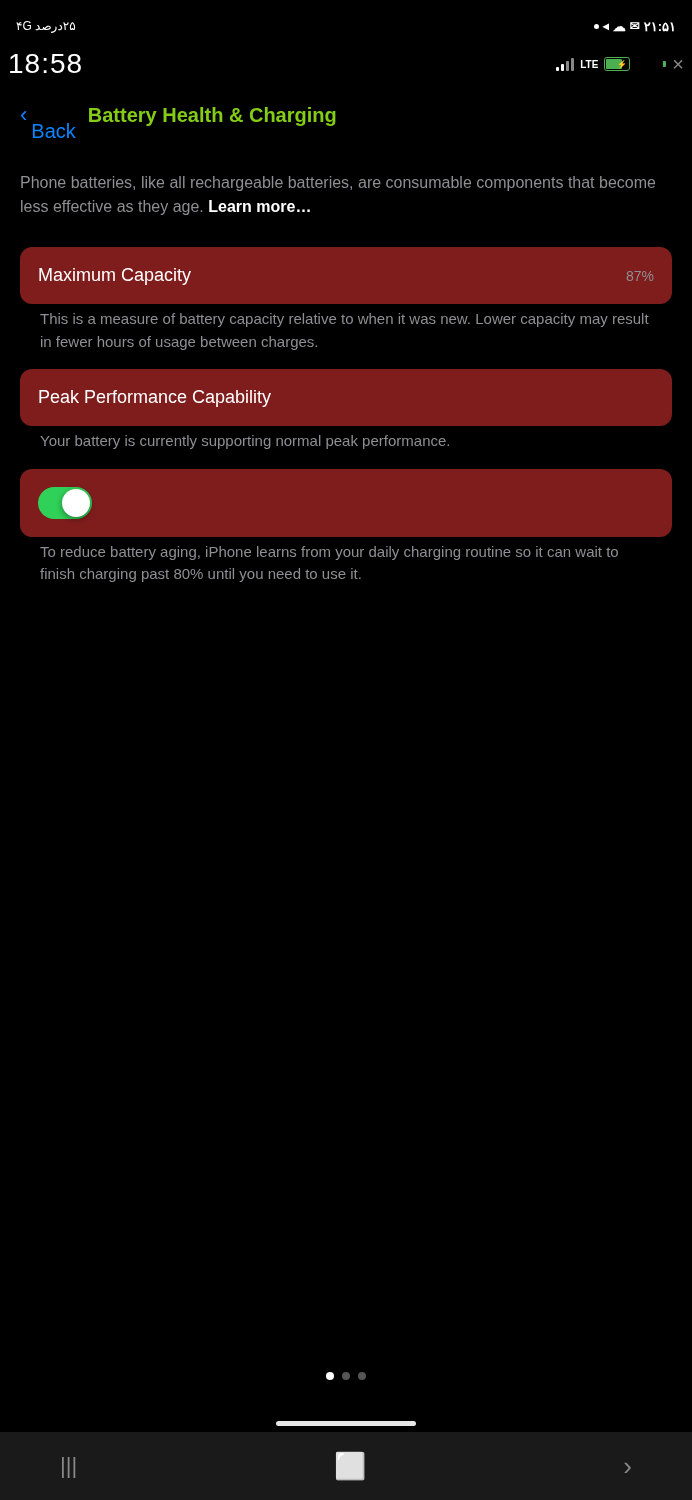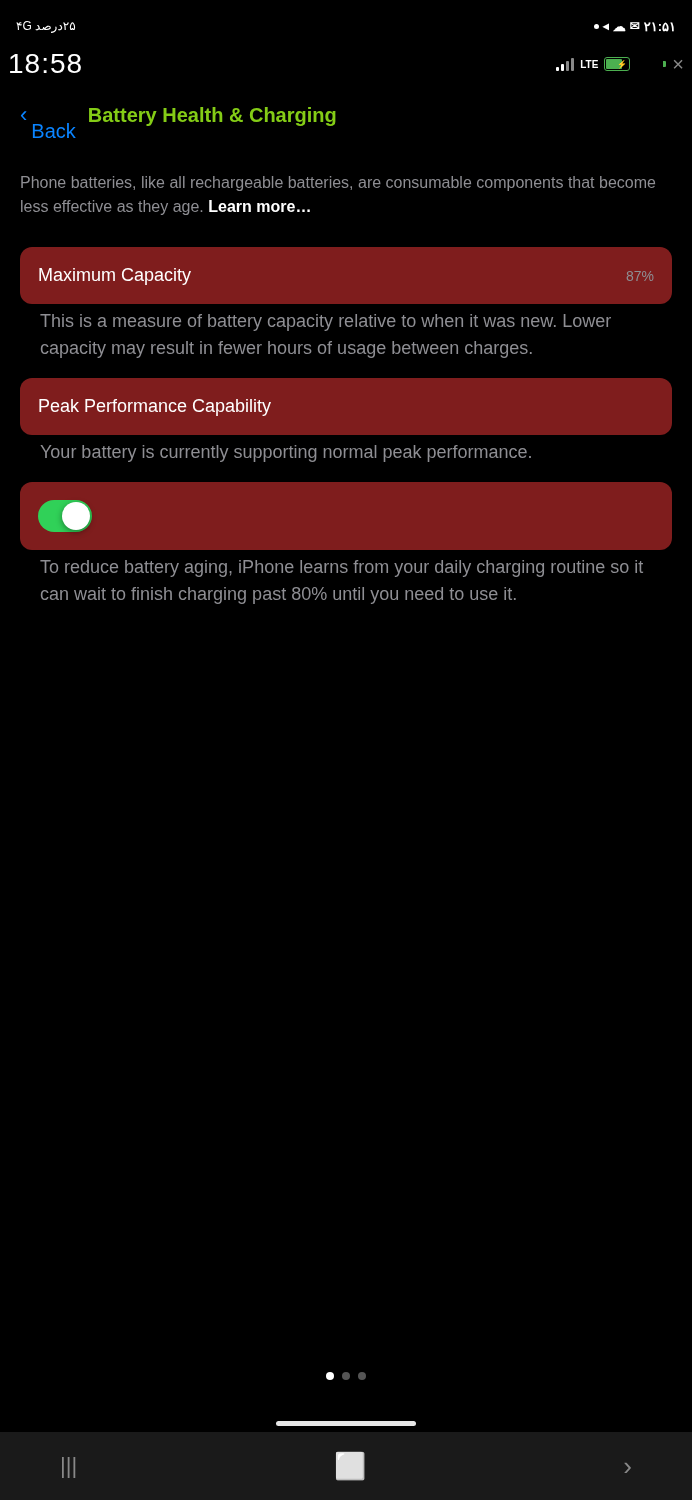--- a/index.html
+++ b/index.html
@@ -201,21 +201,21 @@
       font-weight: 500;
       color: #fff;
     }
 
     .card-value {
       font-size: 14px;
       color: #8E8E93;
     }
 
     .card-description {
-      font-size: 18px;
+      font-size: 15px;
       color: #8E8E93;
       line-height: 1.5;
       padding: 0 20px 16px;
       margin-top: -4px;
     }
 
     
     .toggle {
       width: 54px;
       height: 32px;

